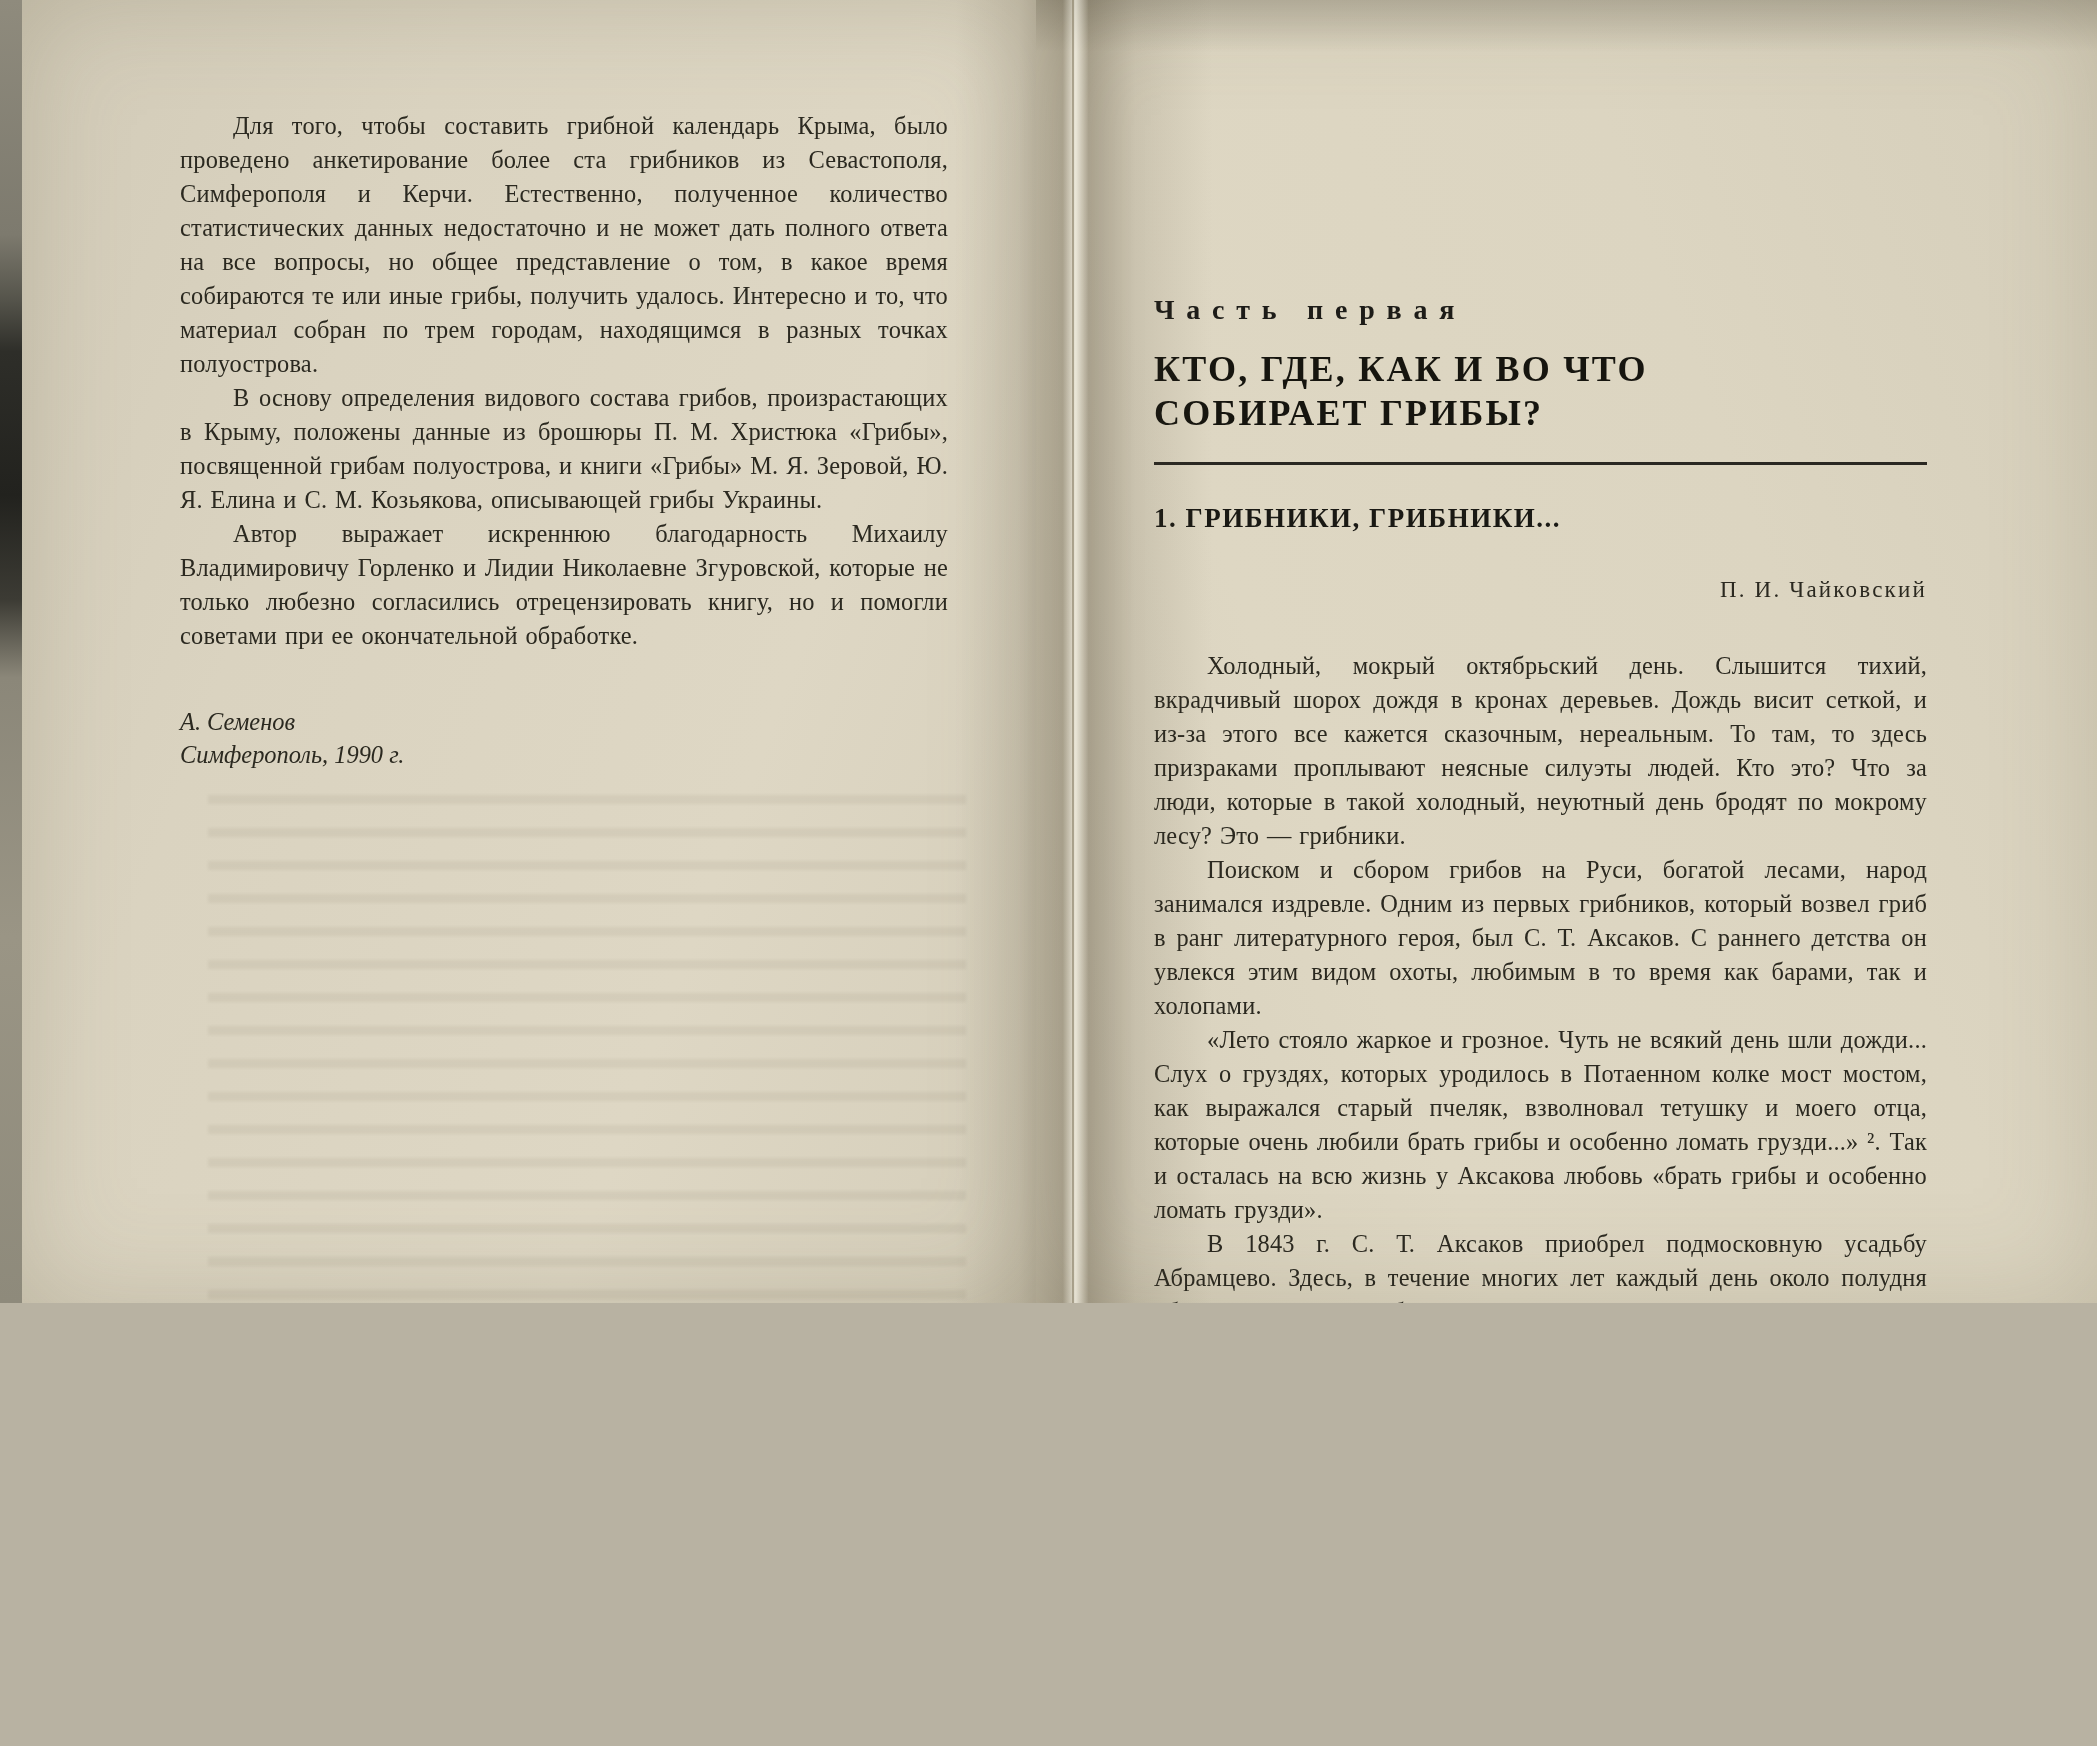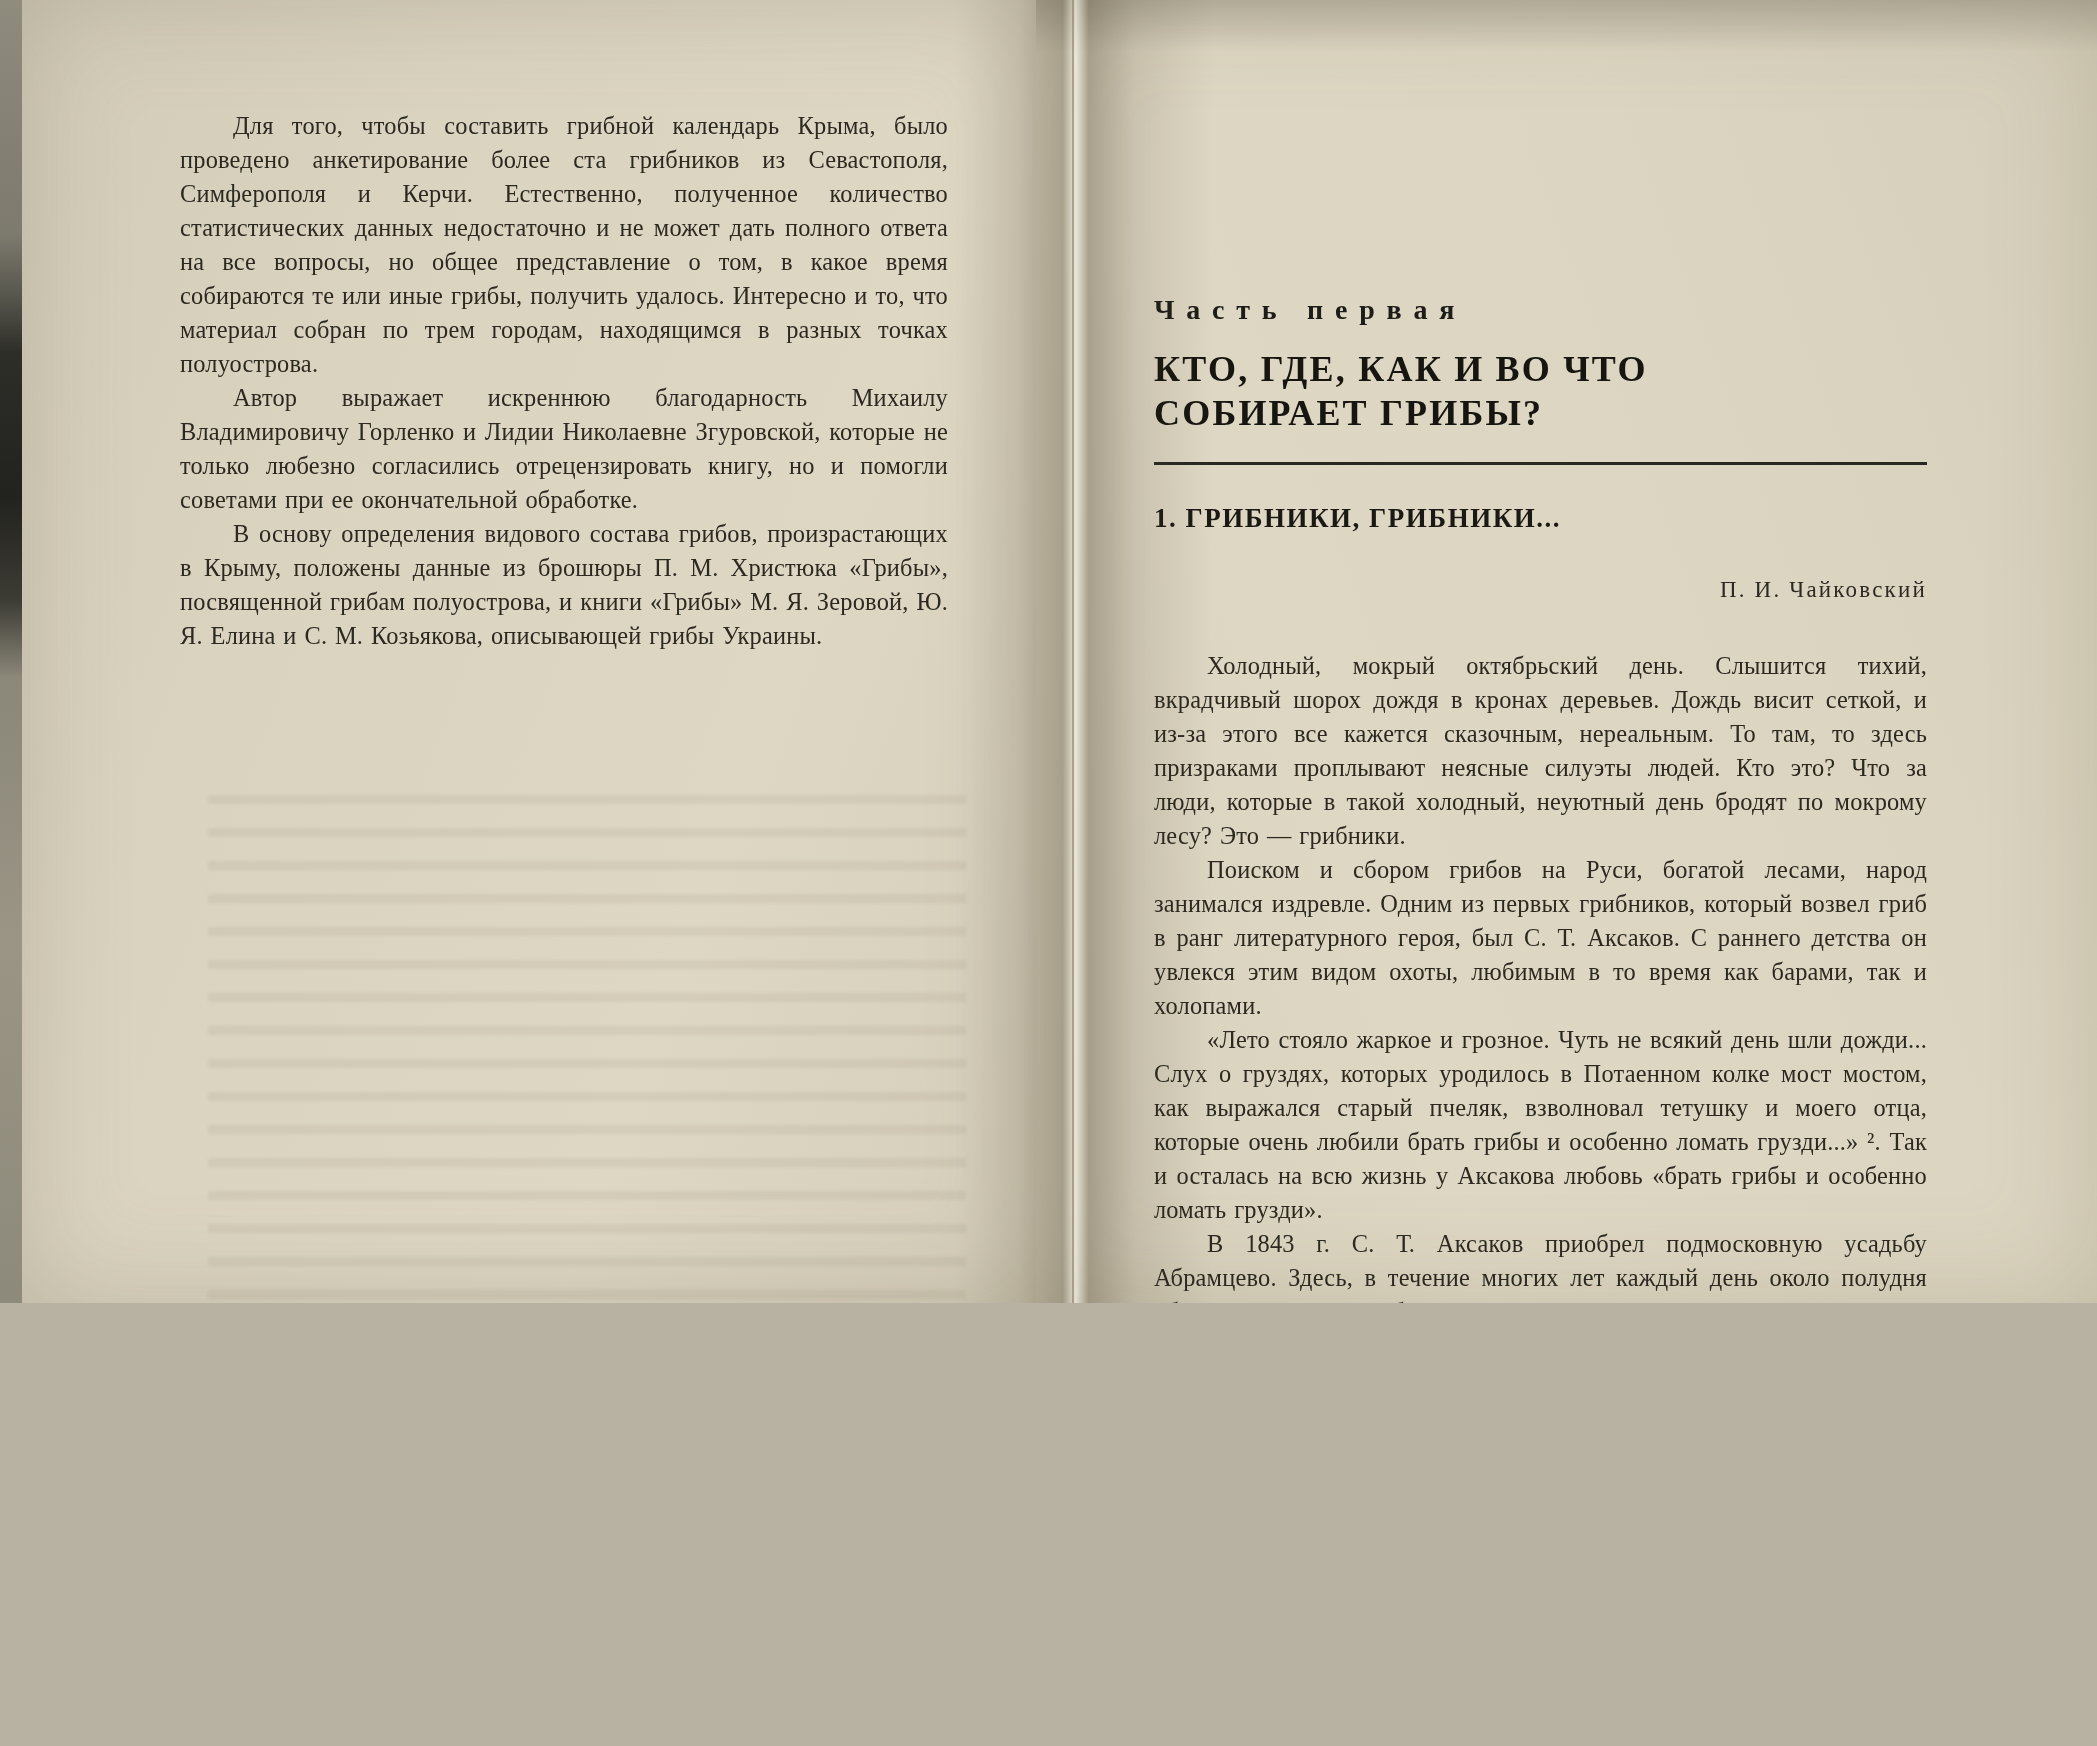--- a/index.html
+++ b/index.html
@@ -116,22 +116,26 @@
   <div class="page page-left">
     <div class="ghost ghost-left"></div>
   </div>
 
   <div class="page page-right">
     
   </div>
 
   <div class="col col-left">
     <p class="body-p">Для того, чтобы составить грибной календарь Крыма, было проведено анкетирование более ста грибников из Севастополя, Симферополя и Керчи. Естественно, полученное количество статистических данных недостаточно и не может дать полного ответа на все вопросы, но общее представление о том, в какое время собираются те или иные грибы, получить удалось. Интересно и то, что материал собран по трем городам, находящимся в разных точках полуострова.</p>
+    <p class="body-p">В основу определения видового состава грибов, произрастающих в Крыму, положены данные из брошюры П. М. Христюка «Грибы», посвященной грибам полуострова, и книги «Грибы» М. Я. Зеровой, Ю. Я. Елина и С. М. Козьякова, описывающей грибы Украины.</p>
     <p class="body-p">Автор выражает искреннюю благодарность Михаилу Владимировичу Горленко и Лидии Николаевне Згуровской, которые не только любезно согласились отрецензировать книгу, но и помогли советами при ее окончательной обработке.</p>
-    <p class="body-p">В основу определения видового состава грибов, произрастающих в Крыму, положены данные из брошюры П. М. Христюка «Грибы», посвященной грибам полуострова, и книги «Грибы» М. Я. Зеровой, Ю. Я. Елина и С. М. Козьякова, описывающей грибы Украины.</p>
+    <div class="signature">
+      <div>А. Семенов</div>
+      <div>Симферополь, 1990 г.</div>
+    </div>
   </div>
 
   <div class="col col-right">
     <div class="part-label">Часть первая</div>
     <h1 class="part-title">
       <div>КТО, ГДЕ, КАК И ВО ЧТО</div>
       <div>СОБИРАЕТ ГРИБЫ?</div>
     </h1>
     <div class="rule"></div>
     <h2 class="section-title">1. ГРИБНИКИ, ГРИБНИКИ...</h2>

